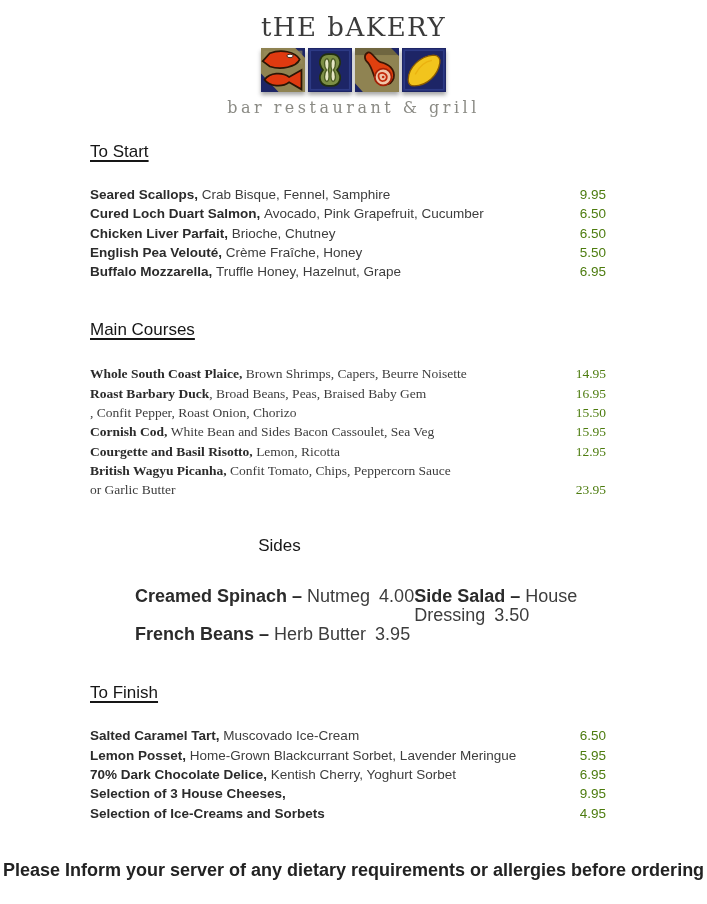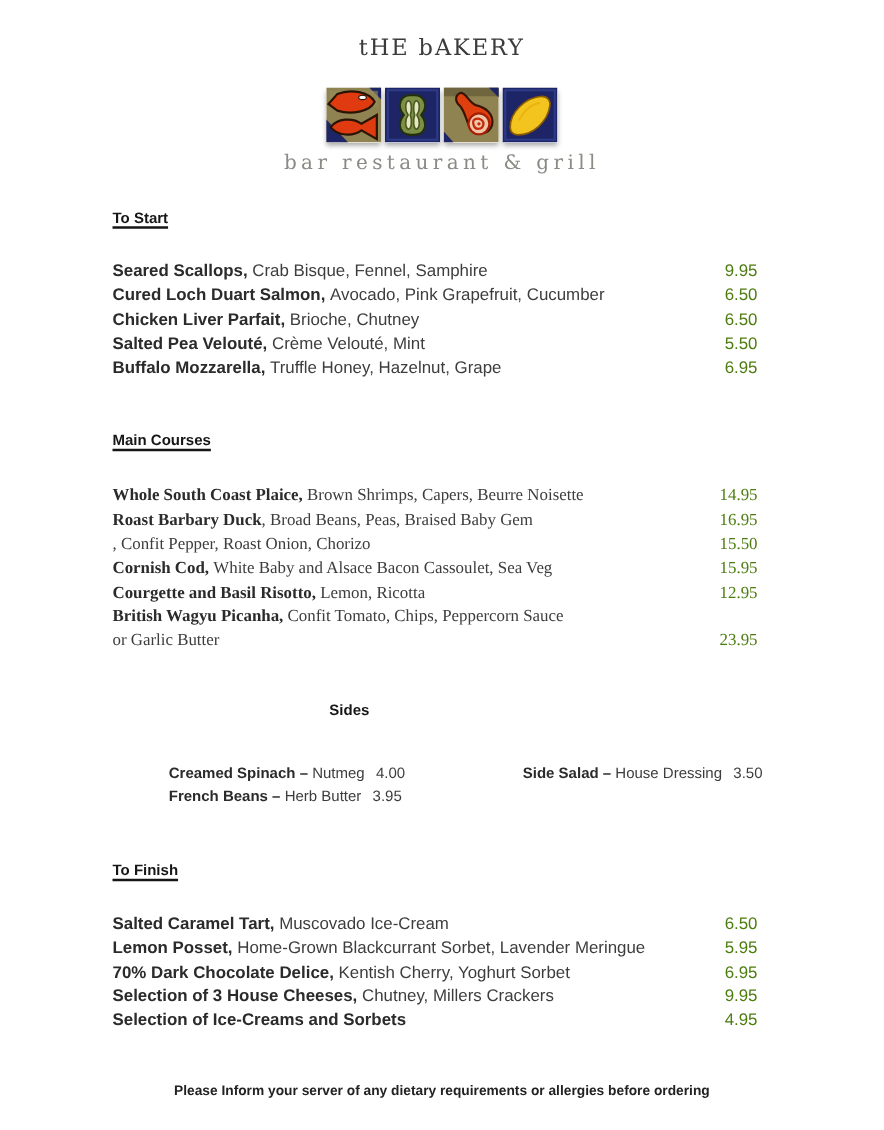--- a/index.html
+++ b/index.html
@@ -4,57 +4,57 @@
 <style>
   html,body{margin:0;padding:0;background:#ffffff;}
   .page{
     width:707px;height:904px;position:relative;overflow:hidden;
     background:#ffffff;color:#3a3a3a;
     font-family:"Liberation Sans", sans-serif;
   }
   
   header{padding-top:8px;text-align:center;}
   .title{
-    margin:16px;font-family:"DejaVu Serif", serif;font-weight:400;
-    font-size:18px;letter-spacing:1.5px;color:#3b3b3b;line-height:30px;
+    margin:4px;font-family:"DejaVu Serif", serif;font-weight:400;
+    font-size:26px;letter-spacing:1.5px;color:#3b3b3b;line-height:30px;
   }
   .logo{margin-top:6px;display:flex;justify-content:center;gap:3px;}
   .tile{
     width:44px;height:44px;display:block;
     box-shadow:0 3px 4px rgba(60,60,60,0.45);
   }
   .tagline{
     margin-top:9px;font-family:"DejaVu Serif", serif;
     font-size:16px;letter-spacing:3.5px;color:#8b8b85;line-height:14px;
   }
   
   .content{margin-left:90px;width:516px;}
   h2{
-    margin:0;font-size:12px;font-weight:bold;color:#161616;line-height:20px;
+    margin:0;font-size:17px;font-weight:normal;color:#161616;line-height:20px;
   }
   h2.underlined{text-decoration:underline;text-decoration-thickness:1.5px;text-underline-offset:3px;}
   .sec-start h2{margin-top:27px;}
   .sec-mains h2{margin-top:39px;}
   .sec-sides h2{margin-top:36px;text-align:center;margin-left:-90px;width:559px;}
   .sec-finish h2{margin-top:39px;}
   .items{margin-top:23px;}
   .sec-mains .items{margin-top:24px;font-family:Liberation Serif, serif;}
   .sec-finish .items{}
   .row{display:flex;font-size:13.5px;line-height:19.3px;}
   .nm{font-weight:bold;color:#2b2b2b;white-space:pre;}
   .ds{color:#3d3d3d;white-space:pre-wrap;}
   .pr{margin-left:auto;color:#4d7c0f;padding-left:10px;}
   
-  .sides-rows{margin-top:31px;margin-left:45px;width:475px;font-size:12px;line-height:19.3px;}
+  .sides-rows{margin-top:31px;margin-left:45px;width:475px;font-size:18px;line-height:19.3px;}
   .sides-line1{display:flex;justify-content:space-between;}
   .sides-line2{}
   .side-price{margin-left:9px;color:#3d3d3d;}
   
   footer{
-    margin-top:39px;text-align:center;font-size:11px;font-weight:bold;
+    margin-top:39px;text-align:center;font-size:18px;font-weight:bold;
     color:#222222;line-height:16px;
   }
 </style>
 </head>
 <body>
 
 <div class="page">
 
   <header>
     <h1 class="title">tHE bAKERY</h1>
@@ -117,22 +117,22 @@
             <span class="nm">Cured Loch Duart Salmon,</span>
             <span class="ds"> Avocado, Pink Grapefruit, Cucumber</span>
             <span class="pr">6.50</span>
           </div>
           <div class="row">
             <span class="nm">Chicken Liver Parfait,</span>
             <span class="ds"> Brioche, Chutney</span>
             <span class="pr">6.50</span>
           </div>
           <div class="row">
-            <span class="nm">Salted Pea Velouté,</span>
-            <span class="ds"> Crème Velouté, Mint</span>
+            <span class="nm">English Pea Velouté,</span>
+            <span class="ds"> Crème Fraîche, Honey</span>
             <span class="pr">5.50</span>
           </div>
           <div class="row">
             <span class="nm">Buffalo Mozzarella,</span>
             <span class="ds"> Truffle Honey, Hazelnut, Grape</span>
             <span class="pr">6.95</span>
           </div>
         </div>
     </section>
 
@@ -148,21 +148,21 @@
             <span class="nm">Roast Barbary Duck</span>
             <span class="ds">, Broad Beans, Peas, Braised Baby Gem</span>
             <span class="pr">16.95</span>
           </div>
           <div class="row">
             <span class="ds">, Confit Pepper, Roast Onion, Chorizo</span>
             <span class="pr">15.50</span>
           </div>
           <div class="row">
             <span class="nm">Cornish Cod,</span>
-            <span class="ds"> White Baby and Alsace Bacon Cassoulet, Sea Veg</span>
+            <span class="ds"> White Bean and Sides Bacon Cassoulet, Sea Veg</span>
             <span class="pr">15.95</span>
           </div>
           <div class="row">
             <span class="nm">Courgette and Basil Risotto,</span>
             <span class="ds"> Lemon, Ricotta</span>
             <span class="pr">12.95</span>
           </div>
           <div class="row">
             <span class="nm">British Wagyu Picanha,</span>
             <span class="ds"> Confit Tomato, Chips, Peppercorn Sauce</span>
@@ -199,21 +199,20 @@
             <span class="ds"> Home-Grown Blackcurrant Sorbet, Lavender Meringue</span>
             <span class="pr">5.95</span>
           </div>
           <div class="row">
             <span class="nm">70% Dark Chocolate Delice,</span>
             <span class="ds"> Kentish Cherry, Yoghurt Sorbet</span>
             <span class="pr">6.95</span>
           </div>
           <div class="row">
             <span class="nm">Selection of 3 House Cheeses,</span>
-            <span class="ds"> Chutney, Millers Crackers</span>
             <span class="pr">9.95</span>
           </div>
           <div class="row">
             <span class="nm">Selection of Ice-Creams and Sorbets</span>
             <span class="pr">4.95</span>
           </div>
         </div>
     </section>
 
   </div>

